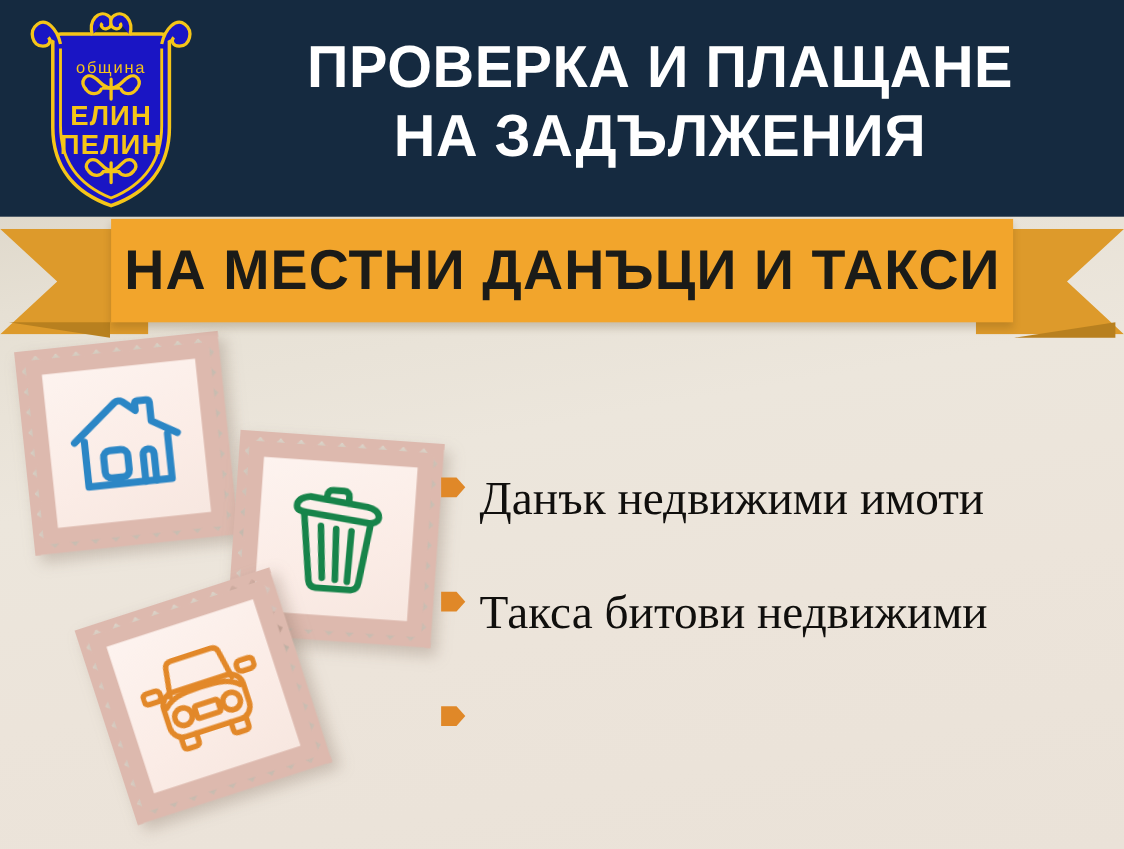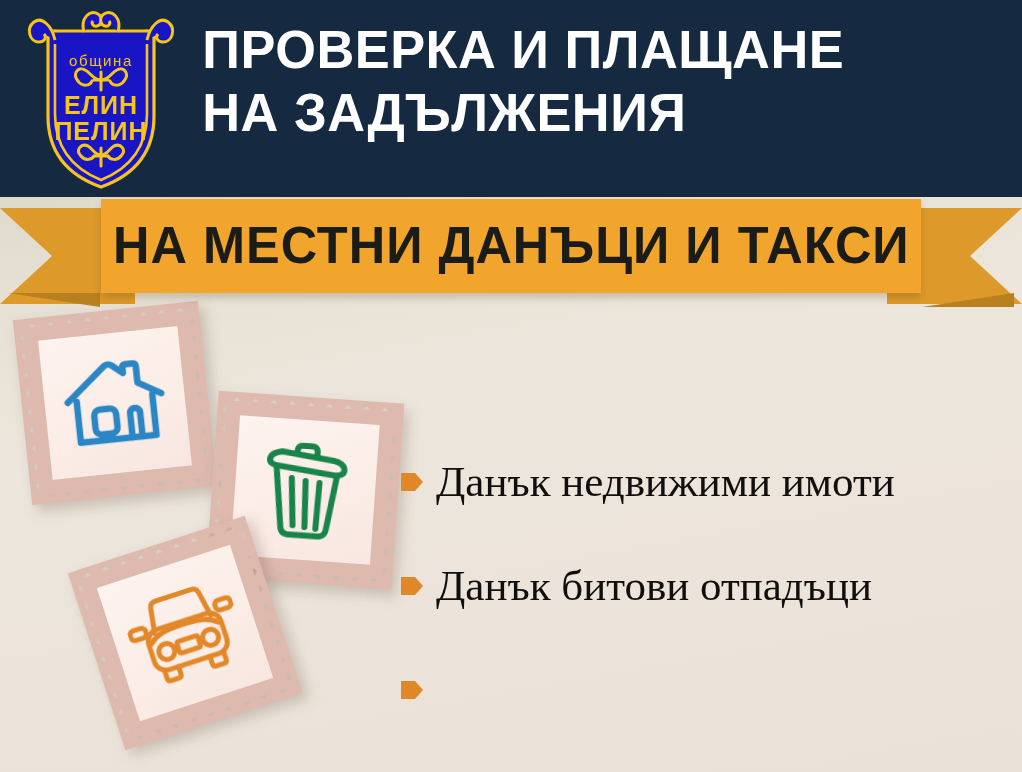--- a/index.html
+++ b/index.html
@@ -32,22 +32,23 @@
     z-index: 5;
     padding-left: 32px;
   }
   .crest {
     position: absolute;
     left: 22px; top: 4px;
     width: 158px; height: 190px;
   }
   .header-titles {
     position: absolute;
-    left: 190px; top: 18px;
+    left: 190px; top: 30px;
     width: 820px;
+    text-align: center;
   }
   .title-line {
     display: block;
     color: #ffffff;
     font-family: "Liberation Sans", sans-serif;
     font-weight: bold;
     font-size: 54px;
     line-height: 63px;
     letter-spacing: 0.5px;
     white-space: nowrap;
@@ -151,21 +152,21 @@
 
   
   .bullets {
     position: absolute;
     left: 398px; top: 430px;
     width: 610px;
     z-index: 4;
   }
   .bullet-row {
     display: flex;
-    align-items: center;
+    align-items: flex-start;
     height: 104px;
   }
   .bullet-marker { flex: 0 0 auto; width: 32px; height: 26px; }
   .bullet-label {
     font-family: "Liberation Serif", serif;
     font-size: 43px;
     line-height: 48px;
     color: #100f0d;
     white-space: nowrap;
     margin-left: 6px;
@@ -285,21 +286,21 @@
       </span>
       <span class="bullet-label">Данък недвижими имоти</span>
     </div>
 
     <div class="bullet-row">
       <span class="bullet-marker">
         <svg width="32" height="26" viewBox="0 0 32 26">
           <path d="M3 4 L17 4 L25 13 L17 22 L3 22 Z" fill="#e08828"></path>
         </svg>
       </span>
-      <span class="bullet-label">Данък битови отпадъци</span>
+      <span class="bullet-label">Такса битови недвижими</span>
     </div>
 
     <div class="bullet-row">
       <span class="bullet-marker">
         <svg width="32" height="26" viewBox="0 0 32 26">
           <path d="M3 4 L17 4 L25 13 L17 22 L3 22 Z" fill="#e08828"></path>
         </svg>
       </span>
     </div>
 

